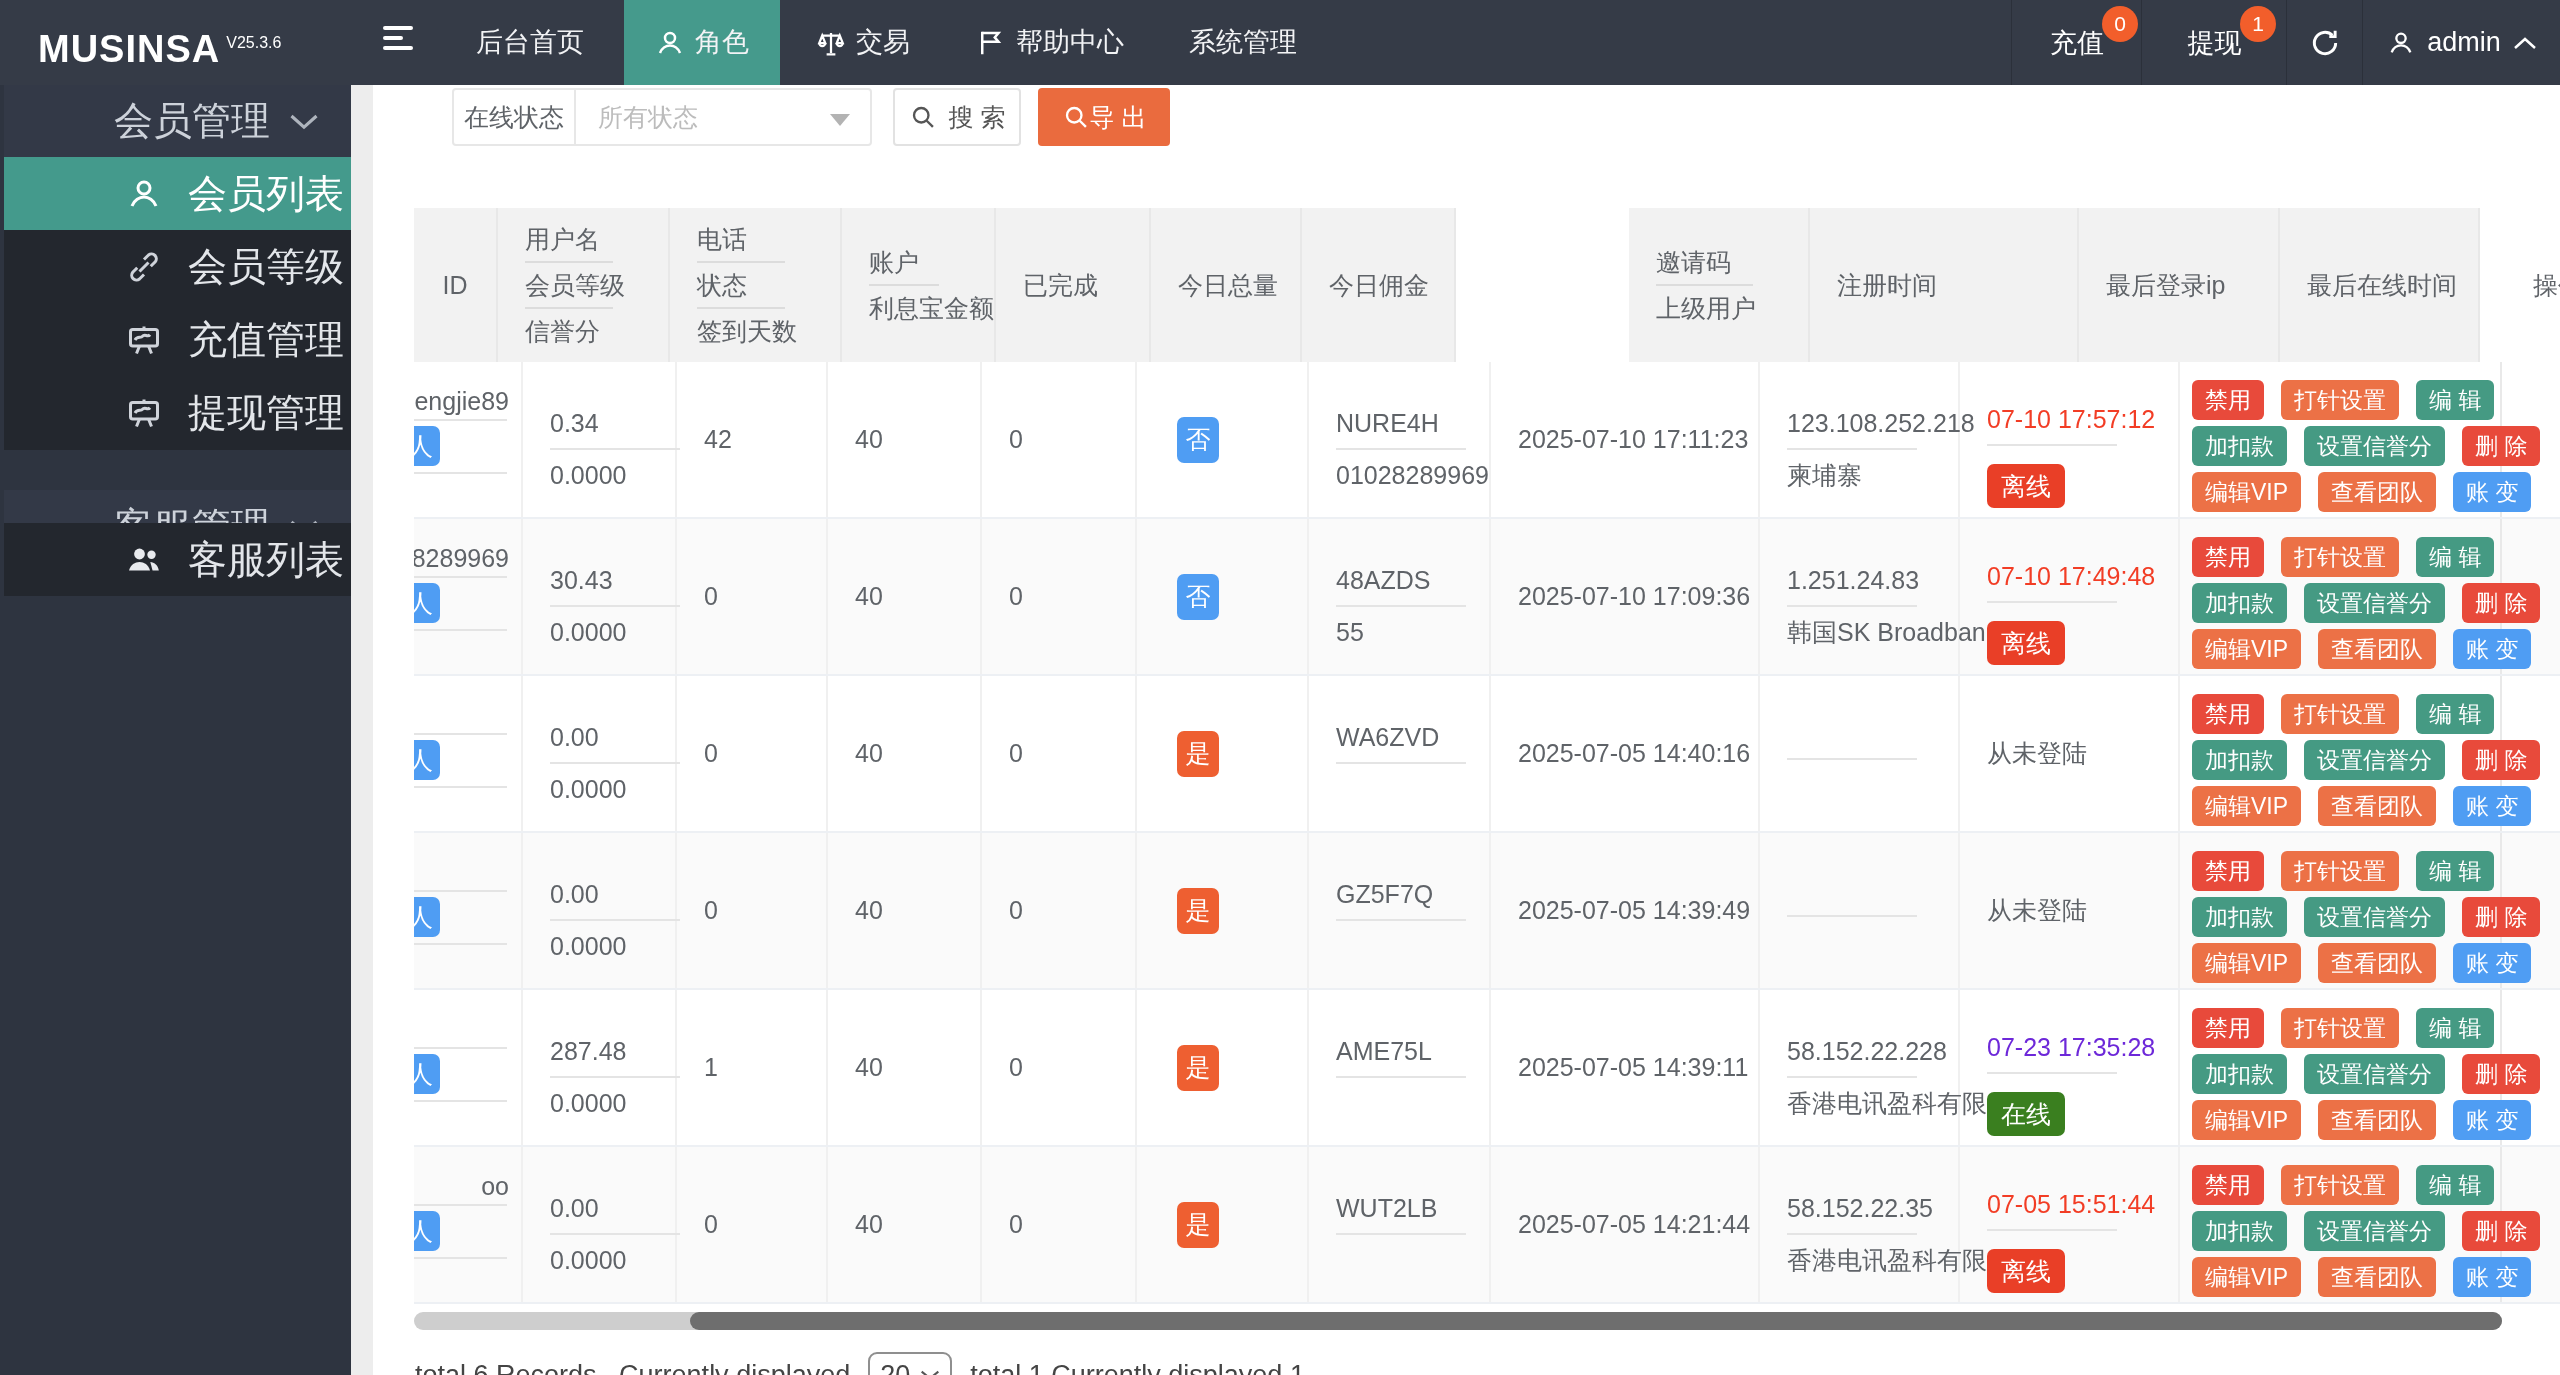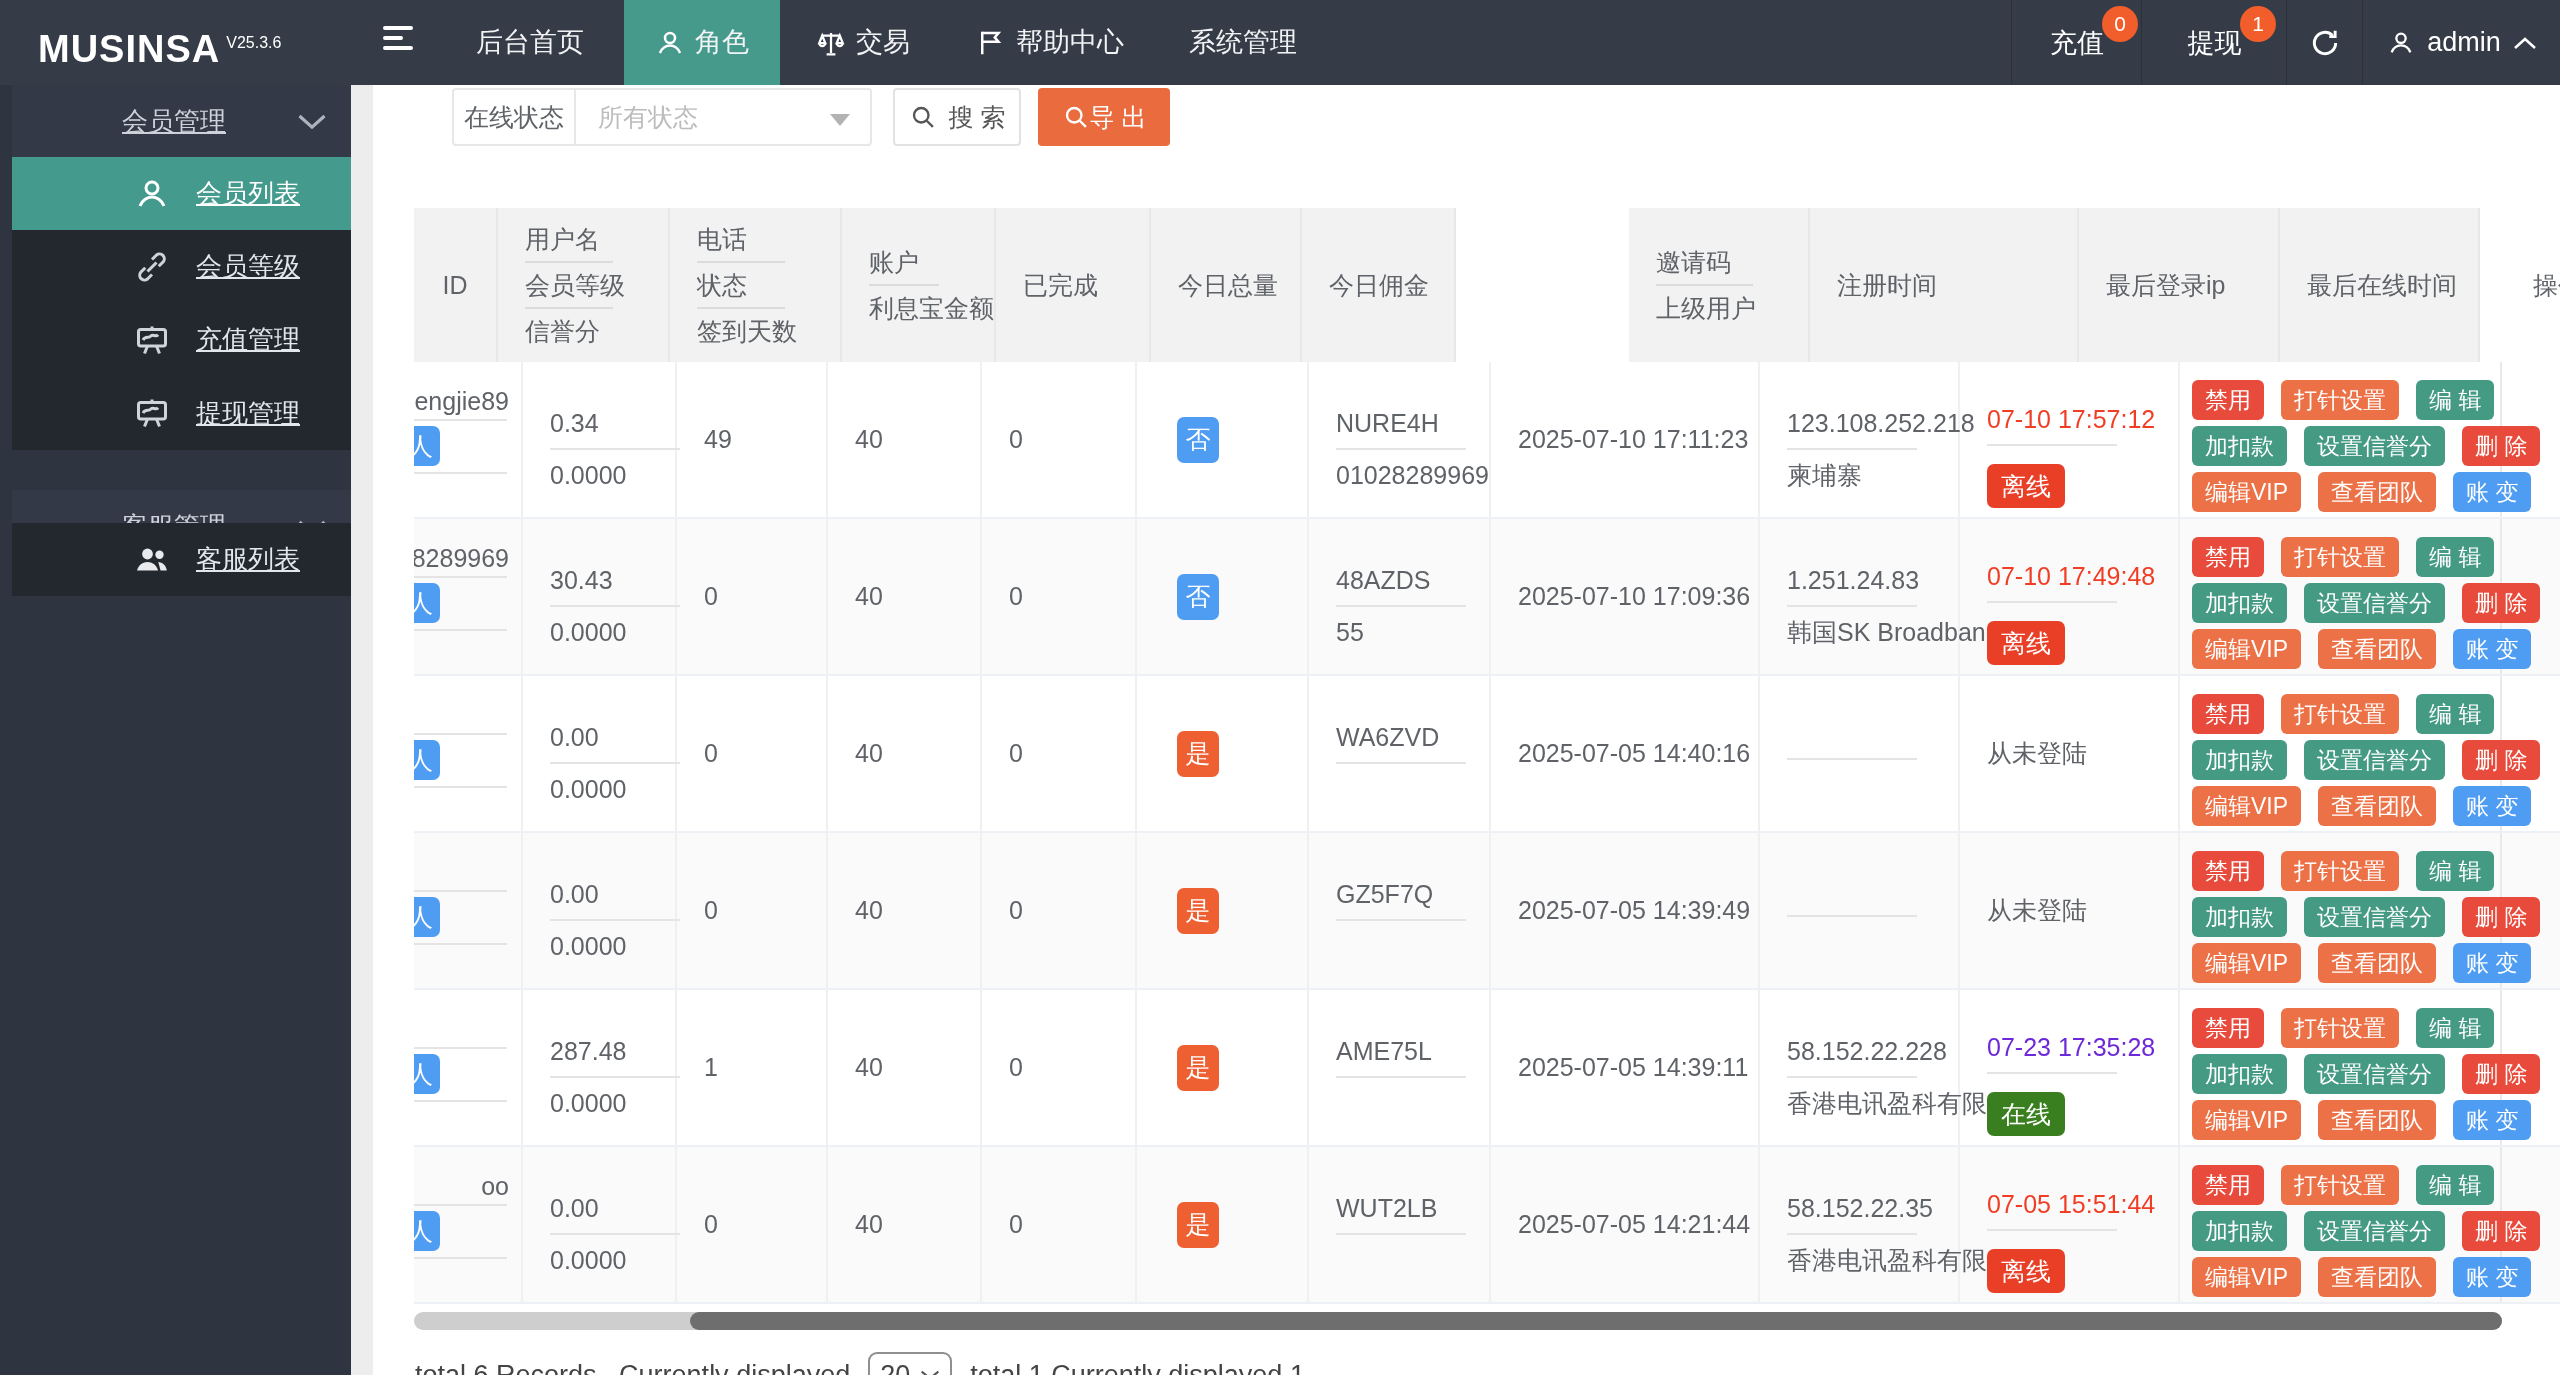--- a/index.html
+++ b/index.html
@@ -16,22 +16,22 @@
   .nav-item{position:absolute;top:0;height:85px;line-height:85px;color:#f2f3f5;font-size:27px;
             text-align:center;cursor:pointer;display:flex;align-items:center;justify-content:center;gap:10px;}
   .nav-item.active{background:#459a8c;}
   .nav-item svg{width:30px;height:30px;}
   .nav-right-seg{position:absolute;top:0;height:85px;display:flex;align-items:center;color:#fff;
                  font-size:27px;border-left:1px solid rgba(0,0,0,0.18);padding:0;}
   .nav-badge{position:absolute;width:36px;height:36px;border-radius:50%;background:#f25e2b;color:#fff;
              font-size:21px;line-height:36px;text-align:center;top:6px;}
   
   .sidebar{position:absolute;left:0;top:85px;width:351px;height:1290px;background:#2e3440;}
-  .side-item{position:absolute;left:12px;width:351px;display:flex;align-items:center;color:#e3e6ea;
-             font-size:26px;cursor:pointer;text-decoration:underline;}
+  .side-item{position:absolute;left:4px;width:351px;display:flex;align-items:center;color:#e3e6ea;
+             font-size:39px;cursor:pointer;}
   .side-section{background:#333947;color:#cdd2da;}
   .side-link{background:#23272e;}
   .side-link.active{background:#449a8c;color:#fff;}
   .side-item .s-icon{width:36px;height:36px;margin-left:122px;margin-right:26px;flex:0 0 auto;}
   .side-section .s-label{margin-left:110px;}
   .side-chevron{position:absolute;right:36px;width:30px;height:18px;}
   
   .gutter{position:absolute;left:351px;top:85px;width:22px;height:1290px;background:#ededed;}
   .card{position:absolute;left:373px;top:85px;width:2187px;height:1290px;background:#fff;}
   .vscroll-thumb{position:absolute;left:2548px;top:355px;width:12px;height:445px;background:#d4d4d4;border-radius:6px;}
@@ -300,21 +300,21 @@
           <div class="ubadge">人</div>
           <div class="udiv2"></div>
         </div>
         <div class="td" style="left: 109px; width: 154px;">
           <div class="stack">
             <div class="line1">0.34</div>
             <div class="sdiv"></div>
             <div class="line2">0.0000</div>
           </div>
         </div>
-        <div class="td single" style="left: 263px; width: 151px;">49</div>
+        <div class="td single" style="left: 263px; width: 151px;">42</div>
         <div class="td single" style="left: 414px; width: 154px;">40</div>
         <div class="td single" style="left: 568px; width: 155px;">0</div>
         <div class="td single" style="padding-left: 0px; left: 723px; width: 172px;">
           <div class="agent-badge agent-blue">否</div>
         </div>
         <div class="td" style="left: 895px; width: 182px;">
           <div class="stack">
             <div class="line1">NURE4H</div>
             <div class="sdiv"></div>
             <div class="line2">01028289969</div>

